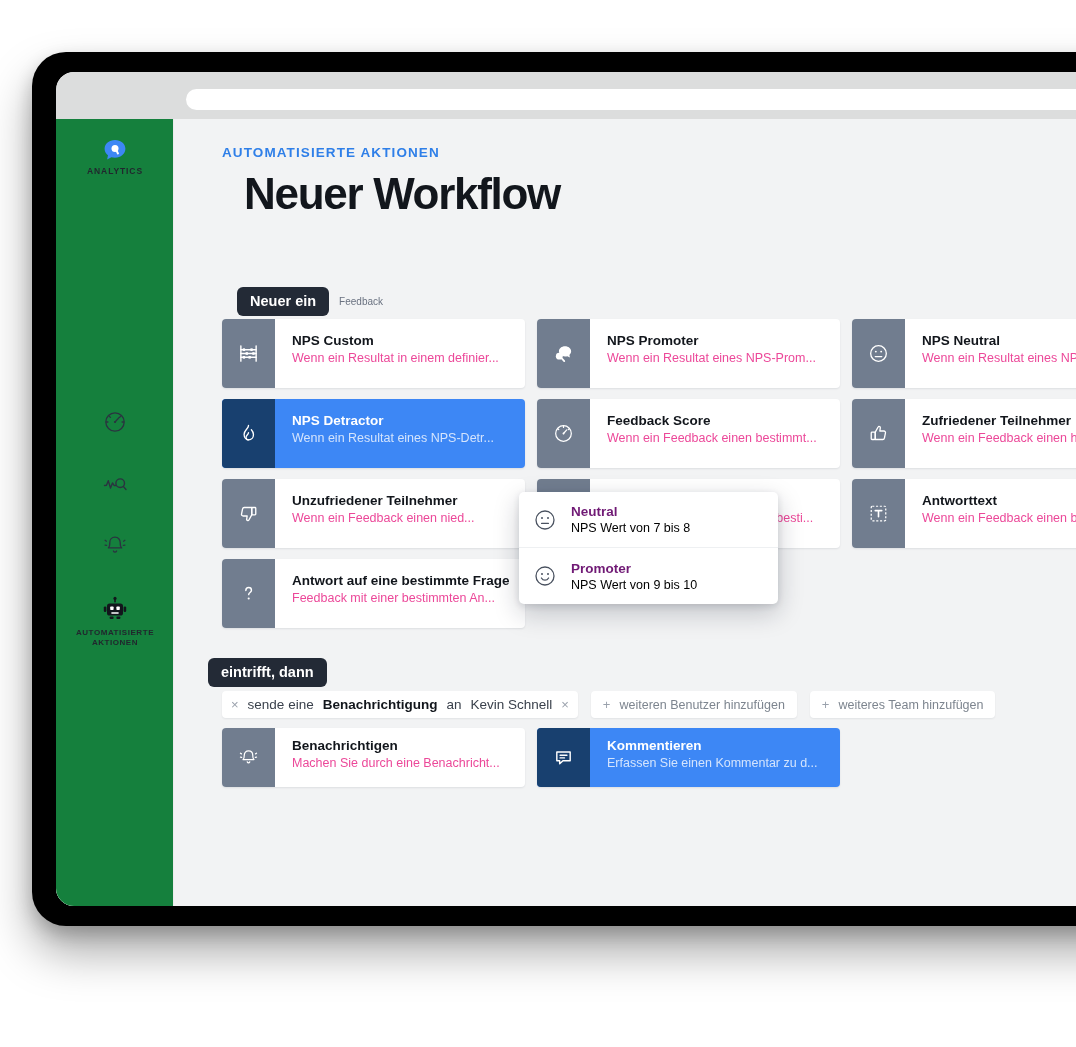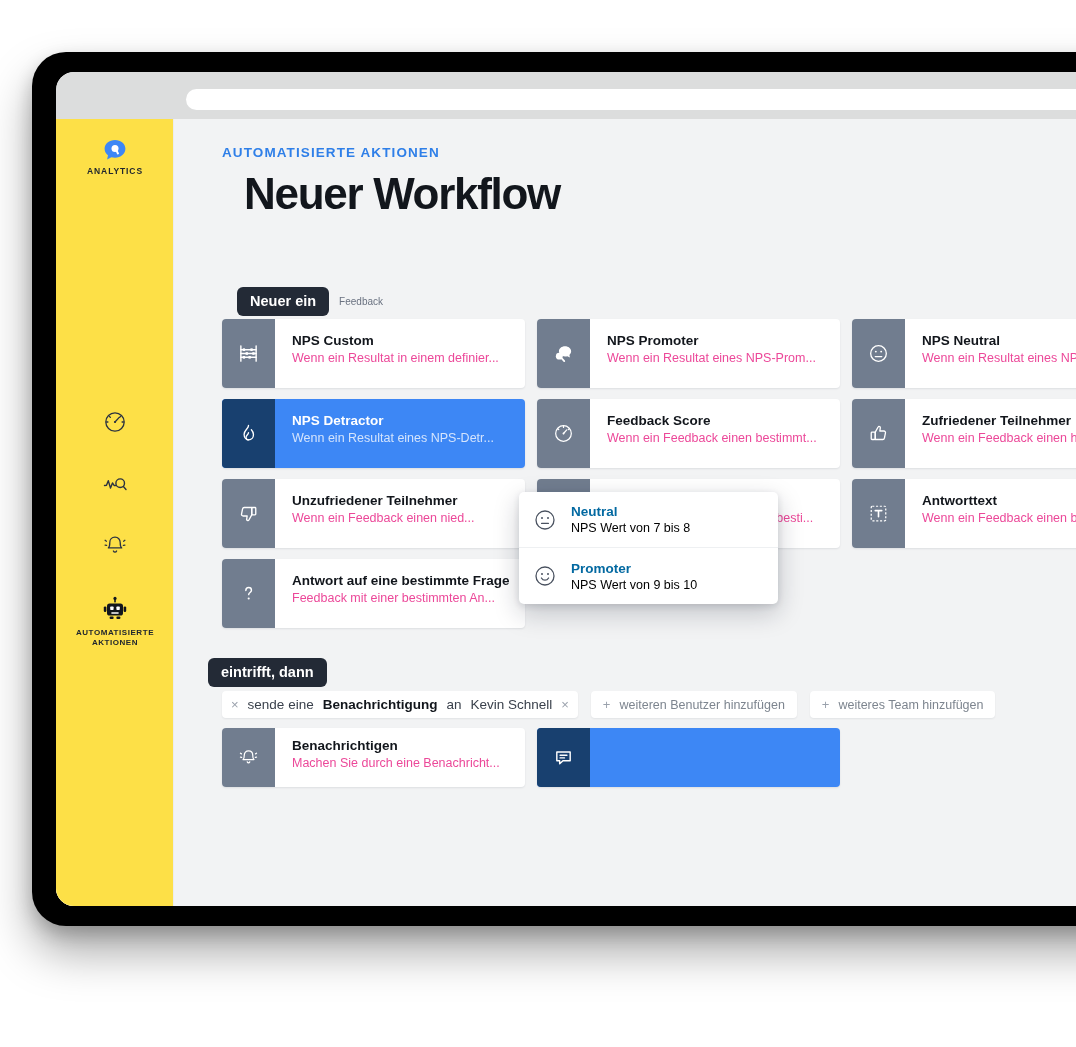--- a/index.html
+++ b/index.html
@@ -69,21 +69,21 @@
     width: 100%;
     height: 787px;
     background: #ffffff;
     display: flex;
   }
 
   
   .sidebar {
     width: 118px;
     flex: 0 0 118px;
-    background: #fde047;
+    background: #15803d;
     border-right: 1px solid #ececec;
     position: relative;
   }
 
   .brand {
     position: absolute;
     top: 19px;
     left: 0;
     width: 118px;
     text-align: center;
@@ -258,21 +258,21 @@
     cursor: pointer;
   }
   .dd-item:last-child { border-bottom: none; }
   .dd-item.active { background: #3d87f5; border-bottom-color: #3d87f5; }
   .dd-icon { flex: 0 0 24px; width: 24px; height: 24px; }
   .dd-icon svg { width: 24px; height: 24px; }
   .dd-text { min-width: 0; }
   .dd-title {
     font-size: 13.5px;
     font-weight: bold;
-    color: #0369a1;
+    color: #701a75;
     line-height: 17px;
   }
   .dd-sub {
     font-size: 12.5px;
     color: #000000;
     line-height: 17px;
   }
   .dd-item.active .dd-title { color: #ffffff; }
   .dd-item.active .dd-sub { color: #e2edfe; }
 
@@ -665,20 +665,24 @@
               </div>
             </div>
 
             <div class="action-card selected">
               <div class="card-icon">
                 <svg viewBox="0 0 22 22" fill="none" stroke="#ffffff" stroke-width="1.5">
                   <path d="M4 5.2h14v9.2h-7.6L7 17.6v-3.2H4z" stroke-linejoin="round"></path>
                   <path d="M7.4 8.6h7.2M7.4 11.4h4.6" stroke-linecap="round"></path>
                 </svg>
               </div>
+              <div class="card-body">
+                <div class="card-title">Kommentieren</div>
+                <div class="card-desc">Erfassen Sie einen Kommentar zu d...</div>
+              </div>
             </div>
 
           </div>
 
         </div>
       </div>
     </div>
   </div>
 
 </div>

